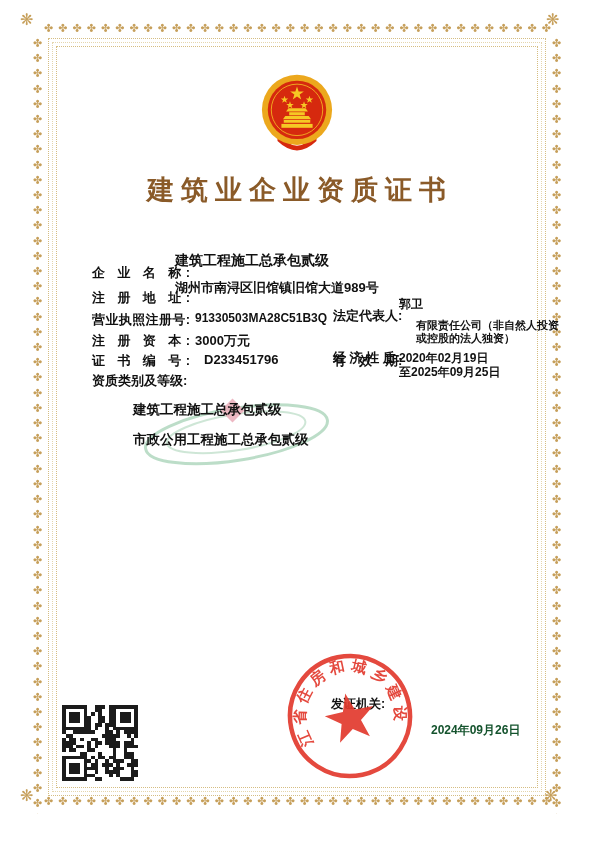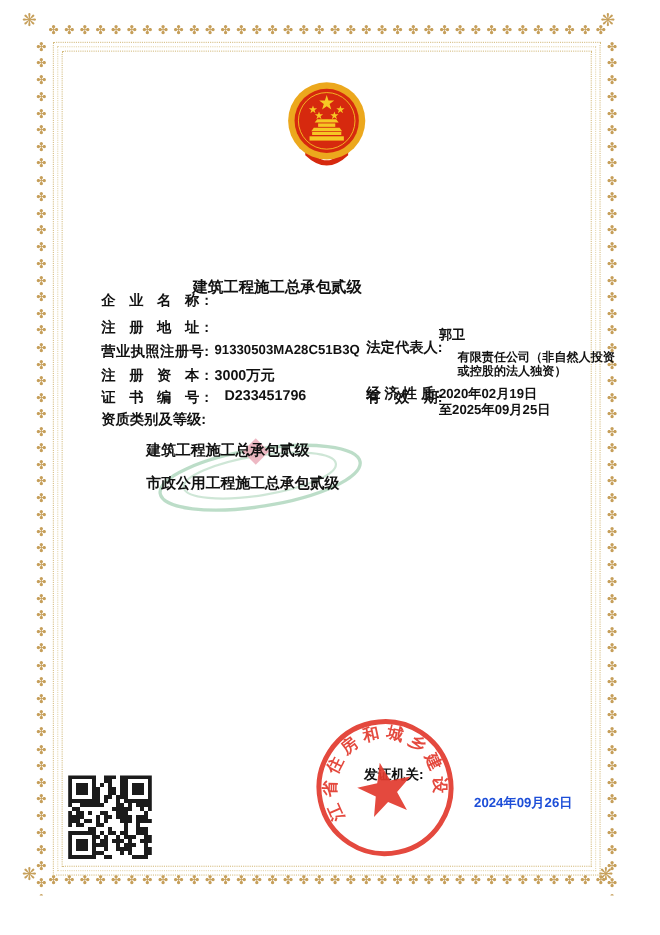--- a/index.html
+++ b/index.html
@@ -42,21 +42,21 @@
   .qual{position:absolute;left:133px;font-size:13.5px;font-weight:700;color:#111;z-index:2;white-space:nowrap;}
   
   .wm-logo{position:absolute;left:138px;top:386px;z-index:0;}
   .wm-text{
     position:absolute;left:244px;top:388px;z-index:1;
     font-size:62px;font-weight:700;letter-spacing:4px;color:var(--watermark-green);
     opacity:.8;font-family:"Liberation Serif","DejaVu Serif",serif;white-space:nowrap;
   }
   
   .issuer-label{position:absolute;left:331px;top:696px;font-size:12.5px;font-weight:700;color:#111;z-index:1;}
-  .issue-date{position:absolute;left:431px;top:722px;font-size:12px;font-weight:700;color:#1d4ed8;}
+  .issue-date{position:absolute;left:431px;top:722px;font-size:12px;font-weight:700;color:#14532d;}
   .seal{position:absolute;left:282px;top:648px;width:136px;height:136px;transform:rotate(-12deg);opacity:.92;z-index:2;}
   .qr{position:absolute;left:62px;top:705px;width:76px;height:76px;}
 </style>
 </head>
 <body>
 
 <div class="cert">
 
   <div class="motif motif-h motif-top">✤✤✤✤✤✤✤✤✤✤✤✤✤✤✤✤✤✤✤✤✤✤✤✤✤✤✤✤✤✤✤✤✤✤✤✤</div>
   <div class="motif motif-h motif-bottom">✤✤✤✤✤✤✤✤✤✤✤✤✤✤✤✤✤✤✤✤✤✤✤✤✤✤✤✤✤✤✤✤✤✤✤✤</div>
@@ -82,25 +82,27 @@
       <path d="M31 27 L32.2 30.4 L35.8 30.4 L32.9 32.6 L34 36 L31 33.9 L28 36 L29.1 32.6 L26.2 30.4 L29.8 30.4 Z" transform="translate(32,1)"></path>
       <path d="M31 27 L32.2 30.4 L35.8 30.4 L32.9 32.6 L34 36 L31 33.9 L28 36 L29.1 32.6 L26.2 30.4 L29.8 30.4 Z" transform="translate(25,8)"></path>
       <path d="M33 48 L61 48 L58 44 L36 44 Z"></path>
       <rect x="37" y="49" width="20" height="4"></rect>
       <path d="M29 58 L65 58 L62 54 L32 54 Z"></path>
       <rect x="30" y="59" width="34" height="3.5"></rect>
       <rect x="27" y="64" width="40" height="5"></rect>
     </g>
   </svg>
 
+  <div class="title">建筑业企业资质证书</div>
 
   <span class="lbl lbl-l" style="top:264px">企 业 名 称:</span>
   <span class="val" style="left:175px;top:252px;font-size:14px">建筑工程施工总承包贰级</span>
 
   <span class="lbl lbl-l" style="top:289px">注 册 地 址:</span>
+  <span class="val" style="left:175px;top:279px">湖州市南浔区旧馆镇旧馆大道989号</span>
 
   <span class="lbl lbl-l" style="top:311px">营业执照注册号:</span>
   <span class="val val-sm" style="left:195px;top:311px">91330503MA28C51B3Q</span>
 
   <span class="lbl lbl-l" style="top:332px">注 册 资 本:</span>
   <span class="val" style="left:195px;top:332px">3000万元</span>
 
   <span class="lbl lbl-l" style="top:352px">证 书 编 号:</span>
   <span class="val" style="left:204px;top:352px">D233451796</span>
 

